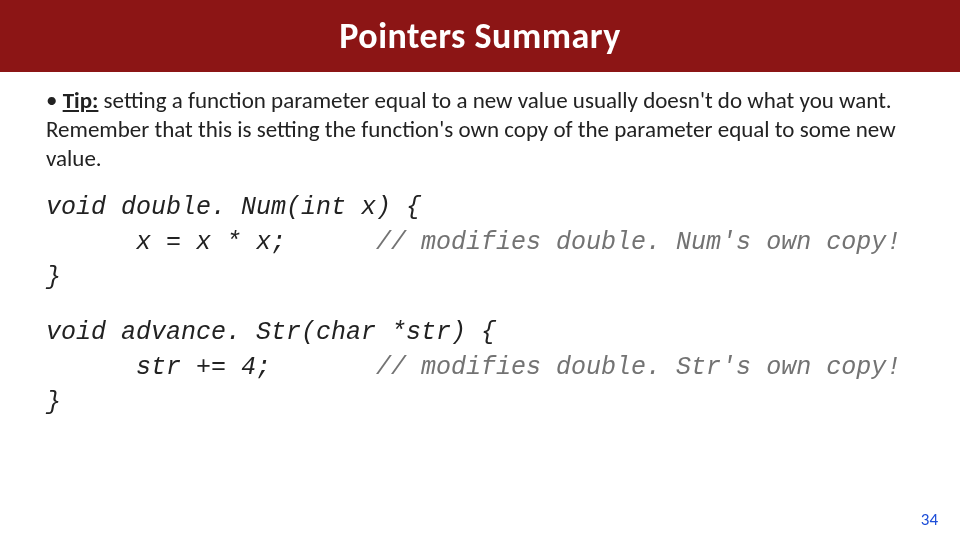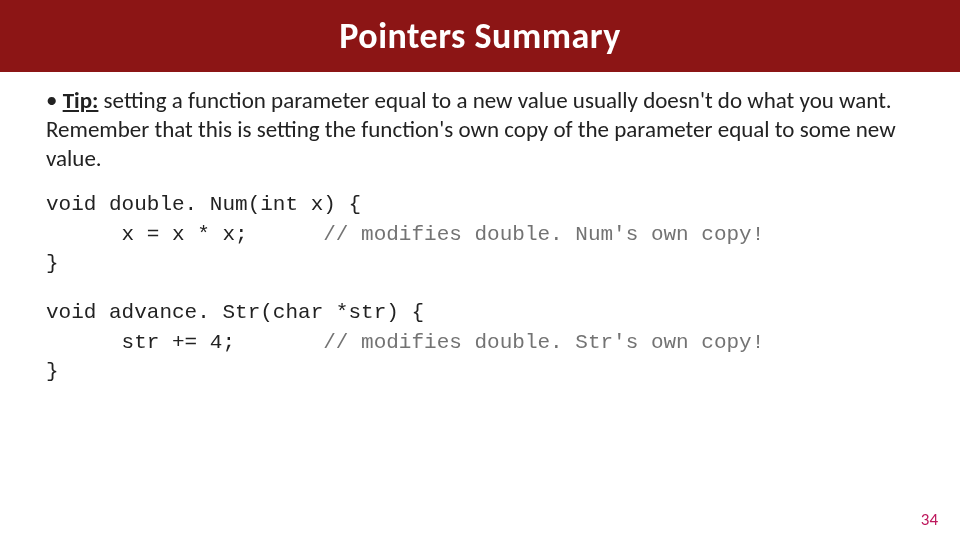--- a/index.html
+++ b/index.html
@@ -45,36 +45,37 @@
   }
   .tip-label {
     font-weight: 700;
     text-decoration: underline;
   }
   .bullet-rest {
     display: inline;
   }
   .code-blocks {
     font-family: Consolas, "Courier New", monospace;
-    font-size: 21px;
+    font-size: 25px;
     line-height: 1.4;
     color: #222;
+    font-style: italic;
   }
   .code-line {
     white-space: pre;
   } 
   .comment { color: #737373; }
   .code-plain { color: #222; }
   .block-gap { height: 20px; }
   .page-number {
     position: absolute;
     right: 22px;
     bottom: 10px;
     font-size: 17px;
-    color: #be185d;
+    color: #1d4ed8;
   }
 </style>
 </head>
 <body>
 
 <div class="slide">
 
   <div class="title-bar">
     <div class="title-text">Pointers Summary</div>
   </div>

